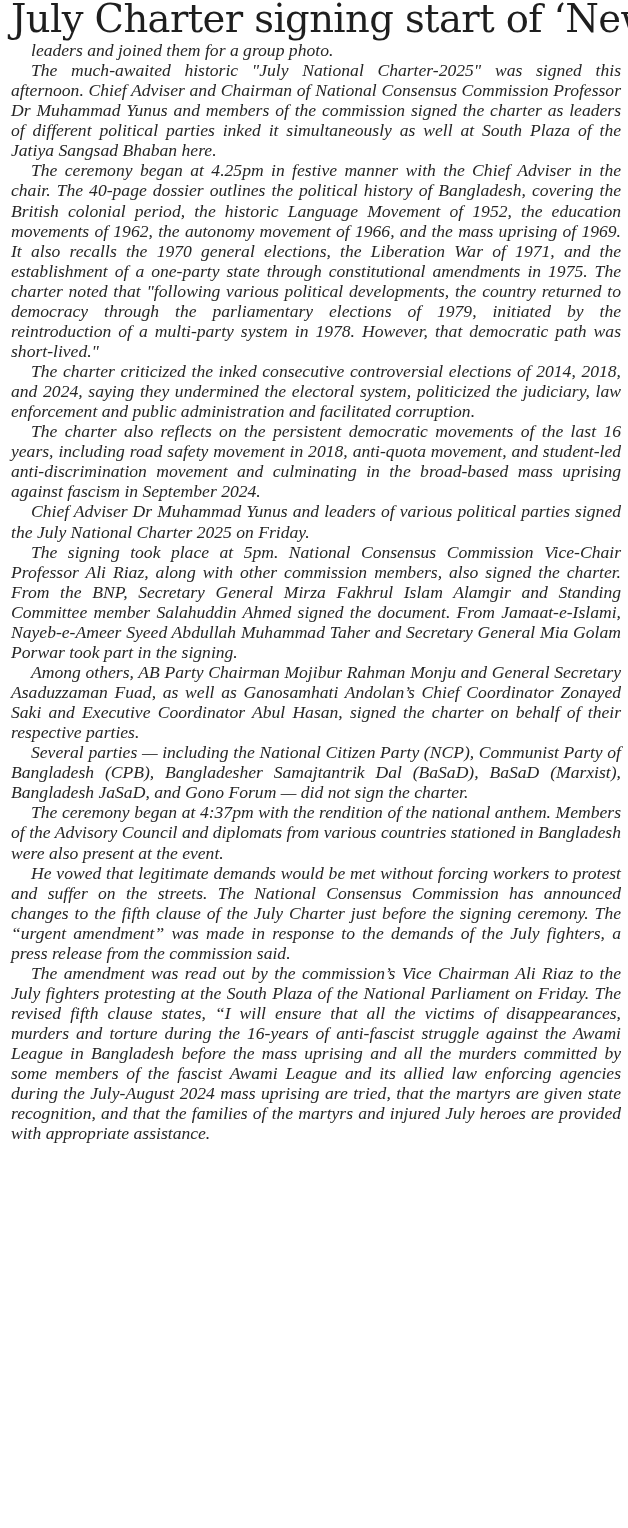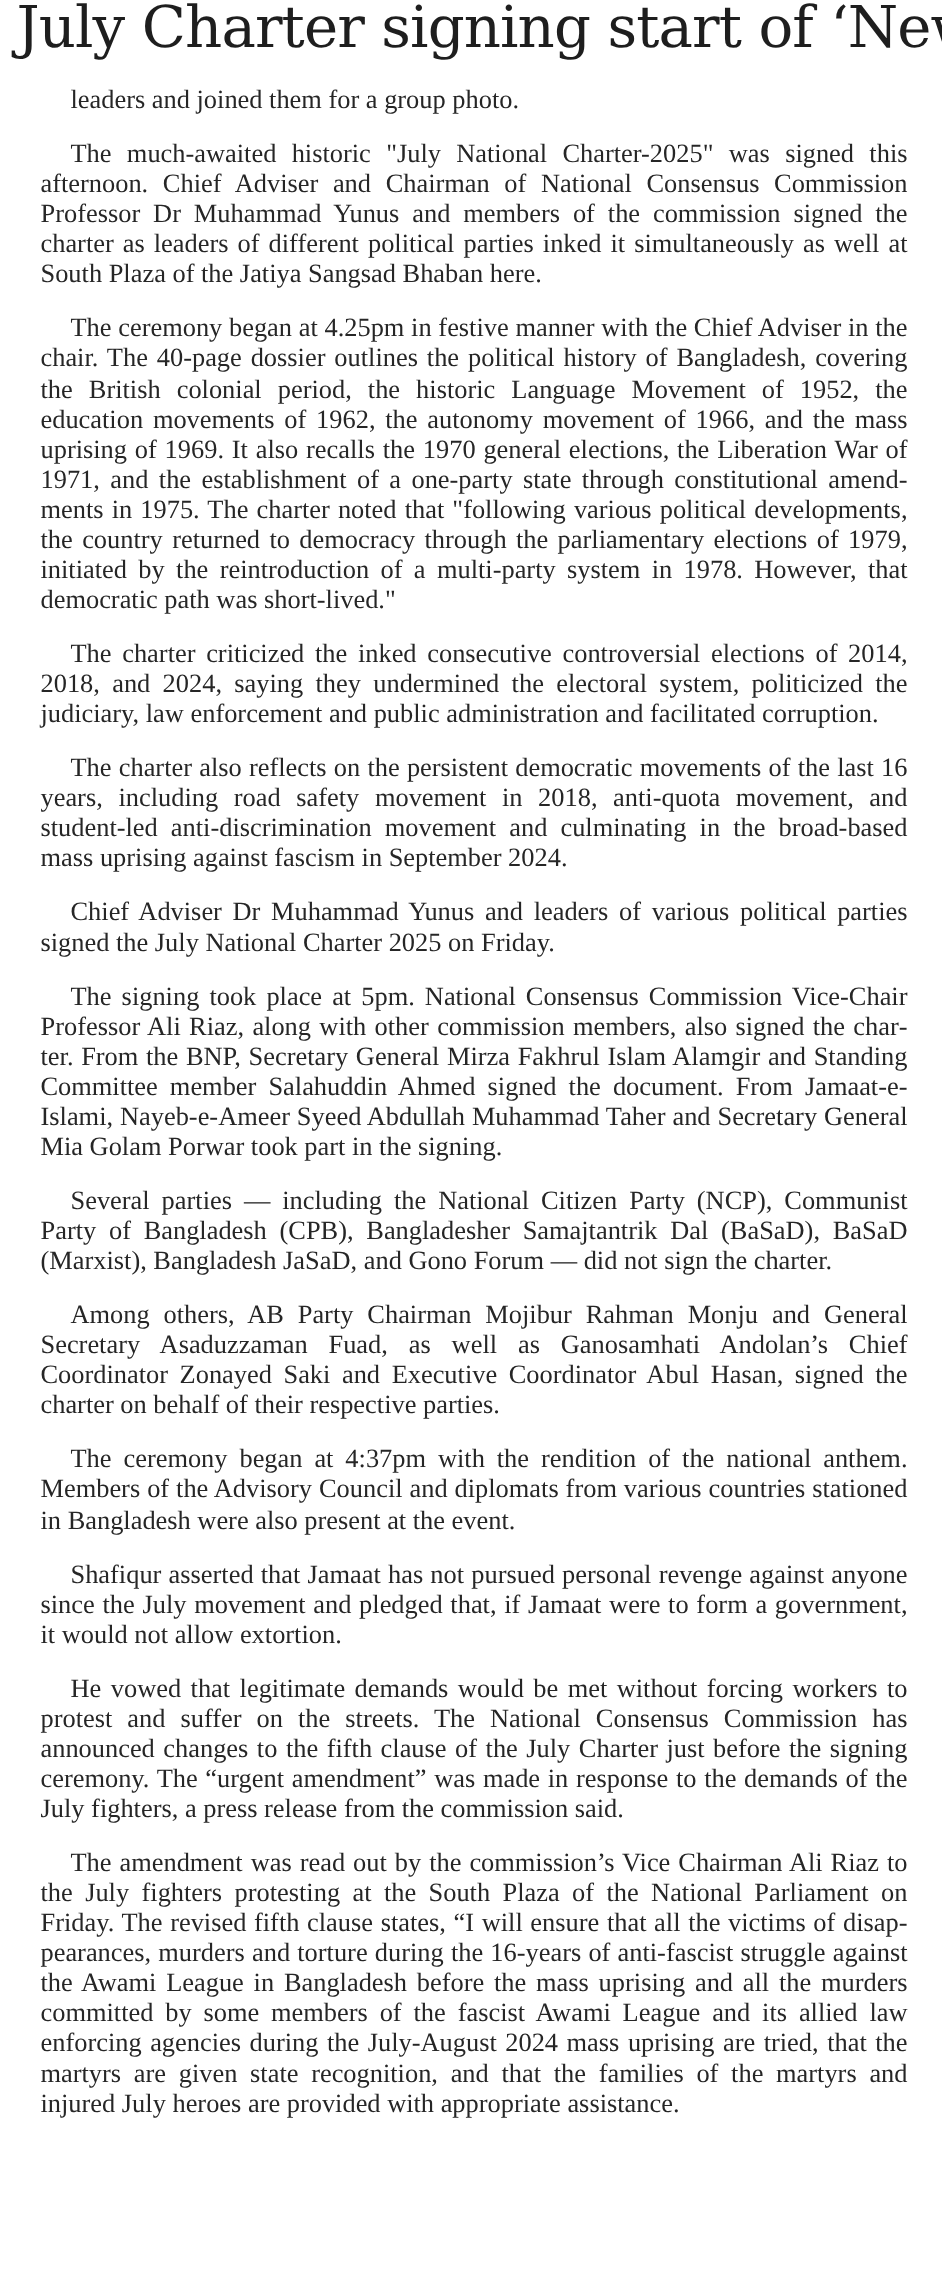--- a/index.html
+++ b/index.html
@@ -10,35 +10,34 @@
     font-family: "DejaVu Serif", "Liberation Serif", serif;
     font-weight: normal; font-size: 38.5px; line-height: 46px;
     color: #1e1e1e; letter-spacing: -0.6px; white-space: nowrap;
   }
   .body {
     position: absolute; left: 11px; top: 40px; width: 610px;
     font-family: "Liberation Serif", "DejaVu Serif", serif;
     font-size: 17.6px; line-height: 20.07px; color: #262626;
     text-align: justify; hyphens: manual;
   }
-  .body p { margin: 16px; text-indent: 20px; }
+  .body p { margin: 0; text-indent: 20px; font-style: italic; }
 </style>
 </head>
 <body>
 
 <div class="page">
   <h1 class="headline">July Charter signing start of ‘New</h1>
   <div class="body">
     <p>leaders and joined them for a group photo.</p>
     <p>The much-awaited historic "July National Charter-2025" was signed this afternoon.  Chief Adviser and Chairman of National Consensus Commission Professor Dr Muhammad Yunus and members of the commission signed the charter as leaders of different political parties inked it simultaneously as well at South Plaza of the Jatiya Sangsad Bhaban here.</p>
     <p>The ceremony began at 4.25pm in festive manner with the Chief Adviser in the chair.  The 40-page dossier outlines the political history of Bangladesh, cov­ering the British colonial period, the historic Language Movement of 1952, the education movements of 1962, the autonomy movement of 1966, and the mass uprising of 1969.  It also recalls the 1970 general elections, the Liberation War of 1971, and the establishment of a one-party state through constitutional amend­ments in 1975. The charter noted that "following various political developments, the country returned to democracy through the parliamentary elections of 1979, initiated by the reintroduction of a multi-party system in 1978. However, that democratic path was short-lived."</p>
     <p>The charter criticized the inked consecutive controversial elections of 2014, 2018, and 2024, saying they undermined the electoral system, politicized the judiciary, law enforcement and public administration and facilitated corruption.</p>
     <p>The charter also reflects on the persistent democratic movements of the last 16 years, including road safety movement in 2018, anti-quota movement, and student-led anti-discrimination movement and culminating in the broad-based mass uprising against fascism in September 2024.</p>
     <p>Chief Adviser Dr Muhammad Yunus and leaders of various political parties signed the July National Charter 2025 on Friday.</p>
     <p>The signing took place at 5pm. National Consensus Commission Vice-Chair Professor Ali Riaz, along with other commission members, also signed the char­ter. From the BNP, Secretary General Mirza Fakhrul Islam Alamgir and Standing Committee member Salahuddin Ahmed signed the document. From Jamaat-e-Islami, Nayeb-e-Ameer Syeed Abdullah Muhammad Taher and Secretary General Mia Golam Porwar took part in the signing.</p>
+    <p>Among others, AB Party Chairman Mojibur Rahman Monju and General Secretary Asaduzzaman Fuad, as well as Ganosamhati Andolan’s Chief Coordinator Zonayed Saki and Executive Coordinator Abul Hasan, signed the charter on behalf of their respective parties.</p>
     <p>Several parties — including the National Citizen Party (NCP), Communist Party of Bangladesh (CPB), Bangladesher Samajtantrik Dal (BaSaD), BaSaD (Marxist), Bangladesh JaSaD, and Gono Forum — did not sign the charter.</p>
-    <p>Among others, AB Party Chairman Mojibur Rahman Monju and General Secretary Asaduzzaman Fuad, as well as Ganosamhati Andolan’s Chief Coordinator Zonayed Saki and Executive Coordinator Abul Hasan, signed the charter on behalf of their respective parties.</p>
     <p>The ceremony began at 4:37pm with the rendition of the national anthem. Members of the Advisory Council and diplomats from various countries sta­tioned in Bangladesh were also present at the event.</p>
-    <p>Shafiqur asserted that Jamaat has not pursued personal revenge against any­one since the July movement and pledged that, if Jamaat were to form a govern­ment, it would not allow extortion.</p>
     <p>He vowed that legitimate demands would be met without forcing workers to protest and suffer on the streets. The National Consensus Commission has announced changes to the fifth clause of the July Charter just before the signing ceremony. The “urgent amendment” was made in response to the demands of the July fighters, a press release from the commission said.</p>
     <p>The amendment was read out by the commission’s Vice Chairman Ali Riaz to the July fighters protesting at the South Plaza of the National Parliament on Friday. The revised fifth clause states, “I will ensure that all the victims of disap­pearances, murders and torture during the 16-years of anti-fascist struggle against the Awami League in Bangladesh before the mass uprising and all the murders committed by some members of the fascist Awami League and its allied law enforcing agencies during the July-August 2024 mass uprising are tried, that the martyrs are given state recognition, and that the families of the martyrs and injured July heroes are provided with appropriate assistance.</p>
   </div>
 </div>
 
 </body></html>

